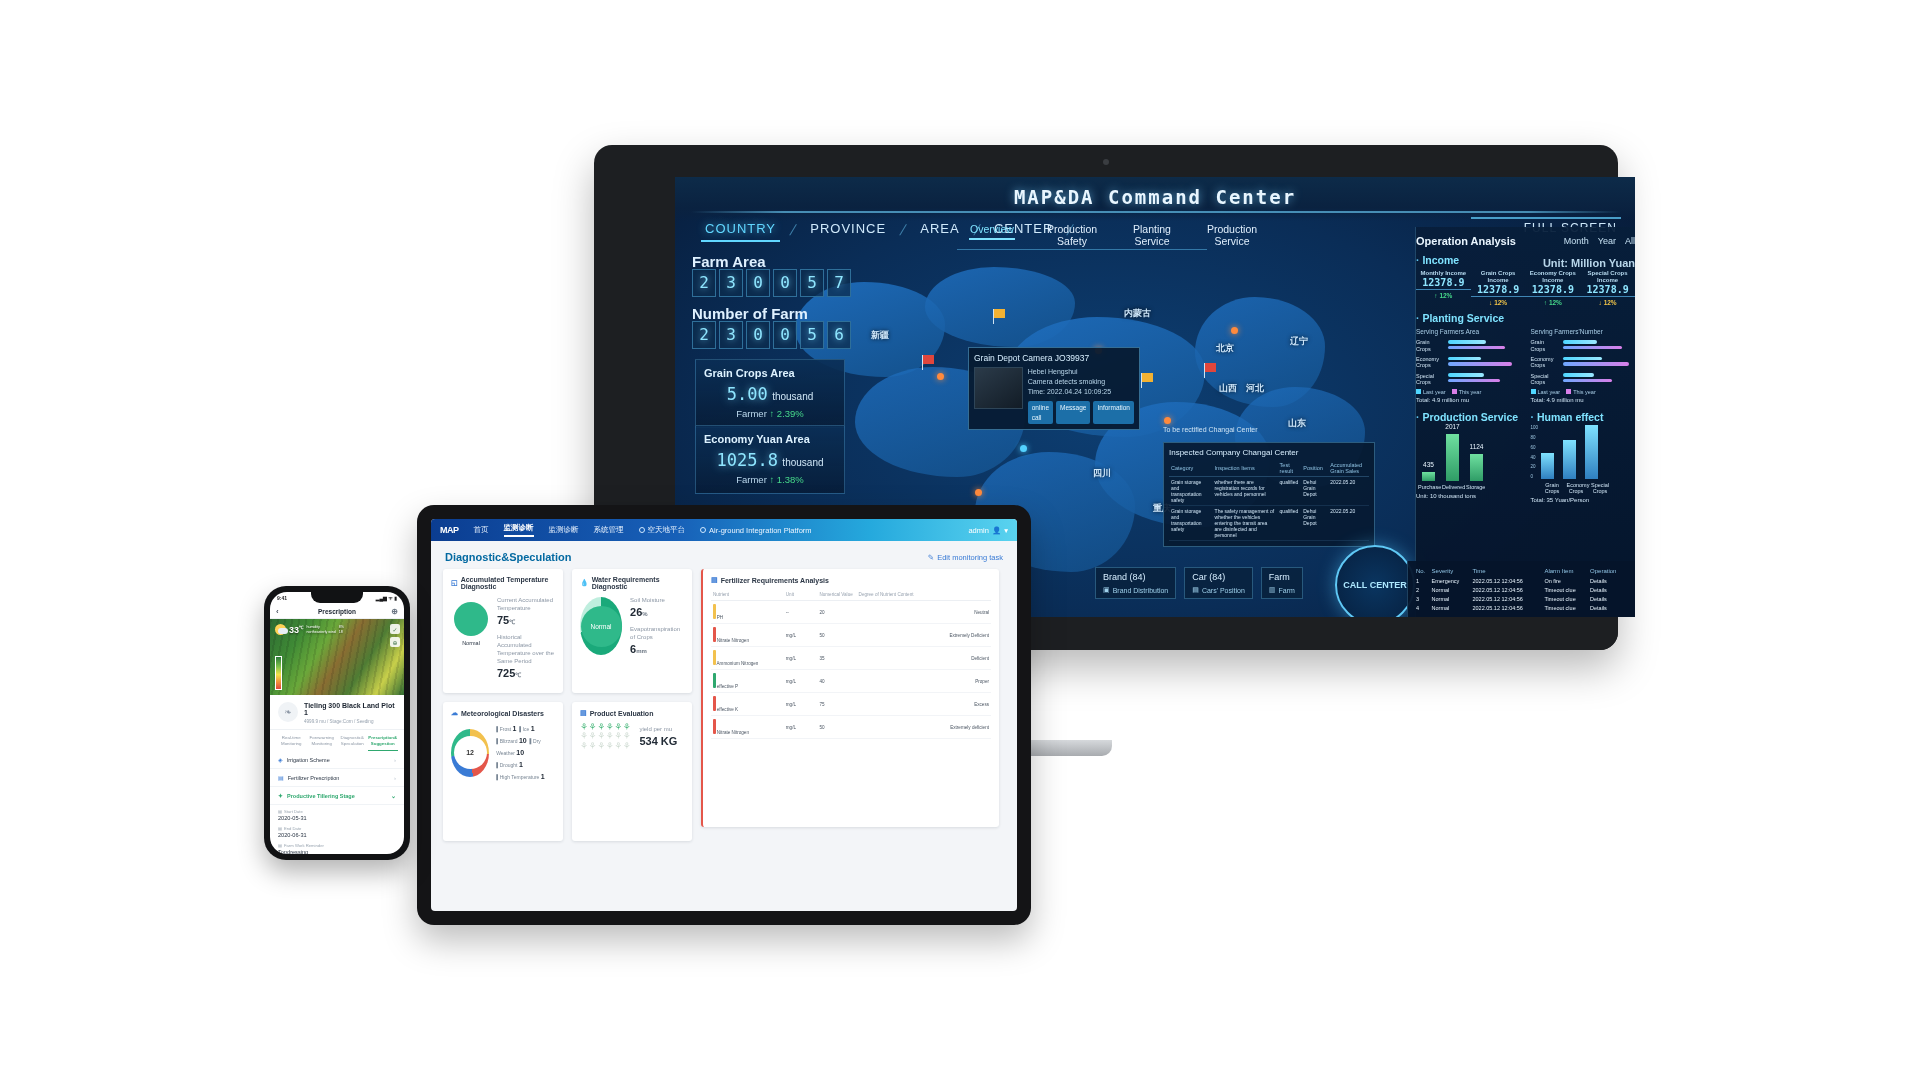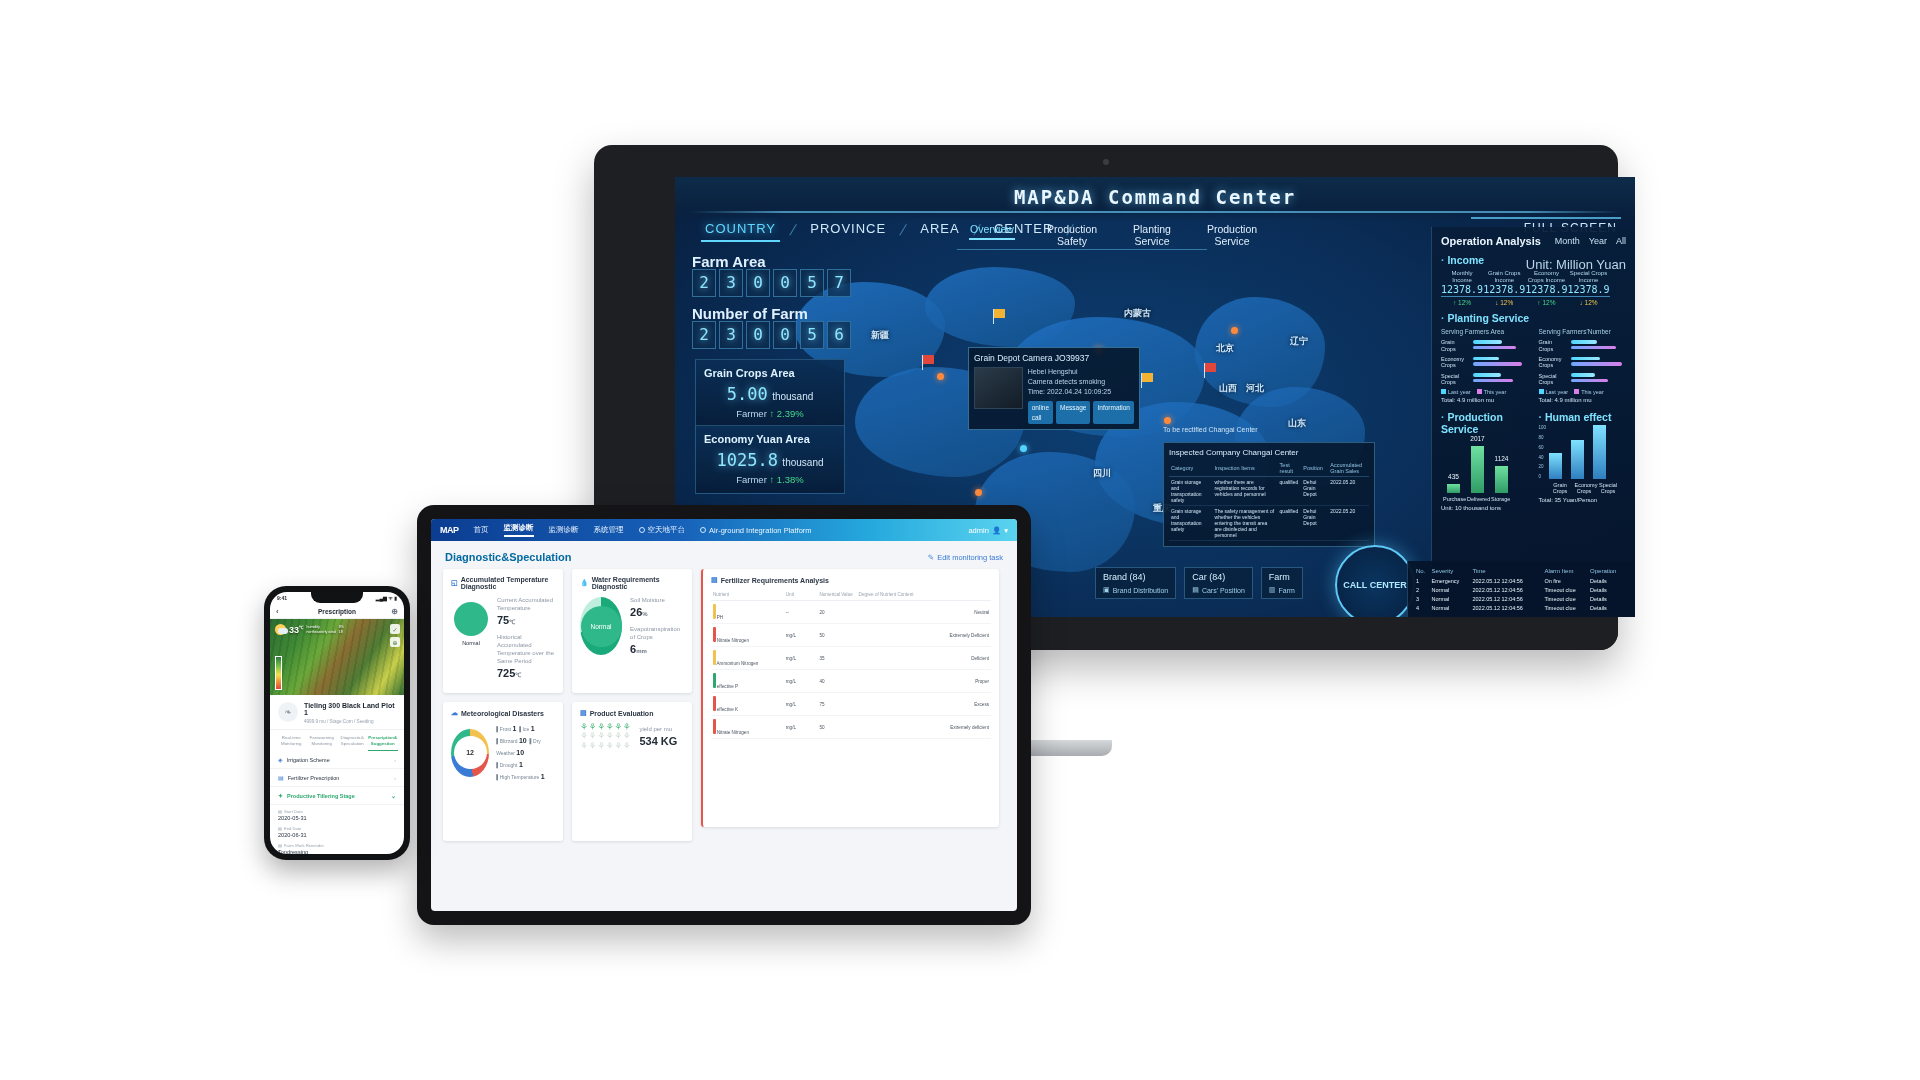--- a/index.html
+++ b/index.html
@@ -92,31 +92,31 @@
   .bchip{background:rgba(8,34,62,.9);border:1px solid rgba(90,170,215,.4);padding:4px 7px;}
   .bchip .h{color:#d7eeff;font-size:9px;margin-bottom:4px;}
   .bchip .i{color:#9fd0ea;font-size:7px;display:flex;align-items:center;gap:3px;}
 
   .callcenter{position:absolute;left:660px;top:368px;width:76px;height:76px;border-radius:50%;
       border:2px solid #5fc8f5;background:radial-gradient(circle,#0a3560,#061f3e);
       color:#aee8ff;font-size:9px;font-weight:bold;text-align:center;line-height:1.15;
       display:flex;align-items:center;justify-content:center;box-shadow:0 0 18px rgba(80,200,255,.45);}
 
   
-  .opa{position:absolute;right:0;top:50px;width:204px;height:390px;
+  .opa{position:absolute;right:0;top:50px;width:220px;height:390px;
        background:linear-gradient(180deg,rgba(7,30,58,.94),rgba(5,20,42,.94));
-       border-left:1px solid rgba(90,170,215,.3);padding:8px 9px;box-sizing:border-box;}
+       border-left:1px solid rgba(90,170,215,.3);padding:8px 0;box-sizing:border-box;}
   .opa-h{display:flex;justify-content:space-between;align-items:center;margin-bottom:7px;}
   .opa-h .ttl{color:#eaf6ff;font-size:11px;font-weight:bold;}
   .opa-h .rng{display:flex;gap:9px;}
   .opa-h .rng span{color:#c5e0f2;font-size:9px;}
   .sect{color:#7fe3ff;font-size:10.5px;font-weight:bold;margin:6px 0 4px;}
   .sect:before{content:"· ";color:#5fc8f5;}
-  .unit-r{float:right;color:#b8d6ea;font-size:13px;font-weight:normal;margin-top:3px;}
-  .inc-row{display:flex;}
+  .unit-r{float:right;color:#b8d6ea;font-size:11px;font-weight:bold;margin-top:3px;}
+  .inc-row{display:flex;font-weight:bold;}
   .inc{flex:1;text-align:center;}
   .inc .n{color:#b4d8ee;font-size:6px;line-height:1.2;}
   .inc .v{color:#8fe6ff;font-size:10px;font-family:"DejaVu Sans Mono",monospace;border-bottom:1px solid #3f86b5;padding-bottom:1px;}
   .inc .d{font-size:6.5px;margin-top:2px;}
   .d.u{color:#46d88a;} .d.dn{color:#f0c348;}
   .two{display:flex;gap:10px;margin-top:3px;}
   .two>div{flex:1;}
   .sub-h{color:#a8cde6;font-size:6.5px;margin-bottom:4px;}
   .brow{display:flex;align-items:center;gap:4px;margin-bottom:4px;}
   .brow .lb{color:#cfe4f4;font-size:5.5px;width:28px;line-height:1.15;}

